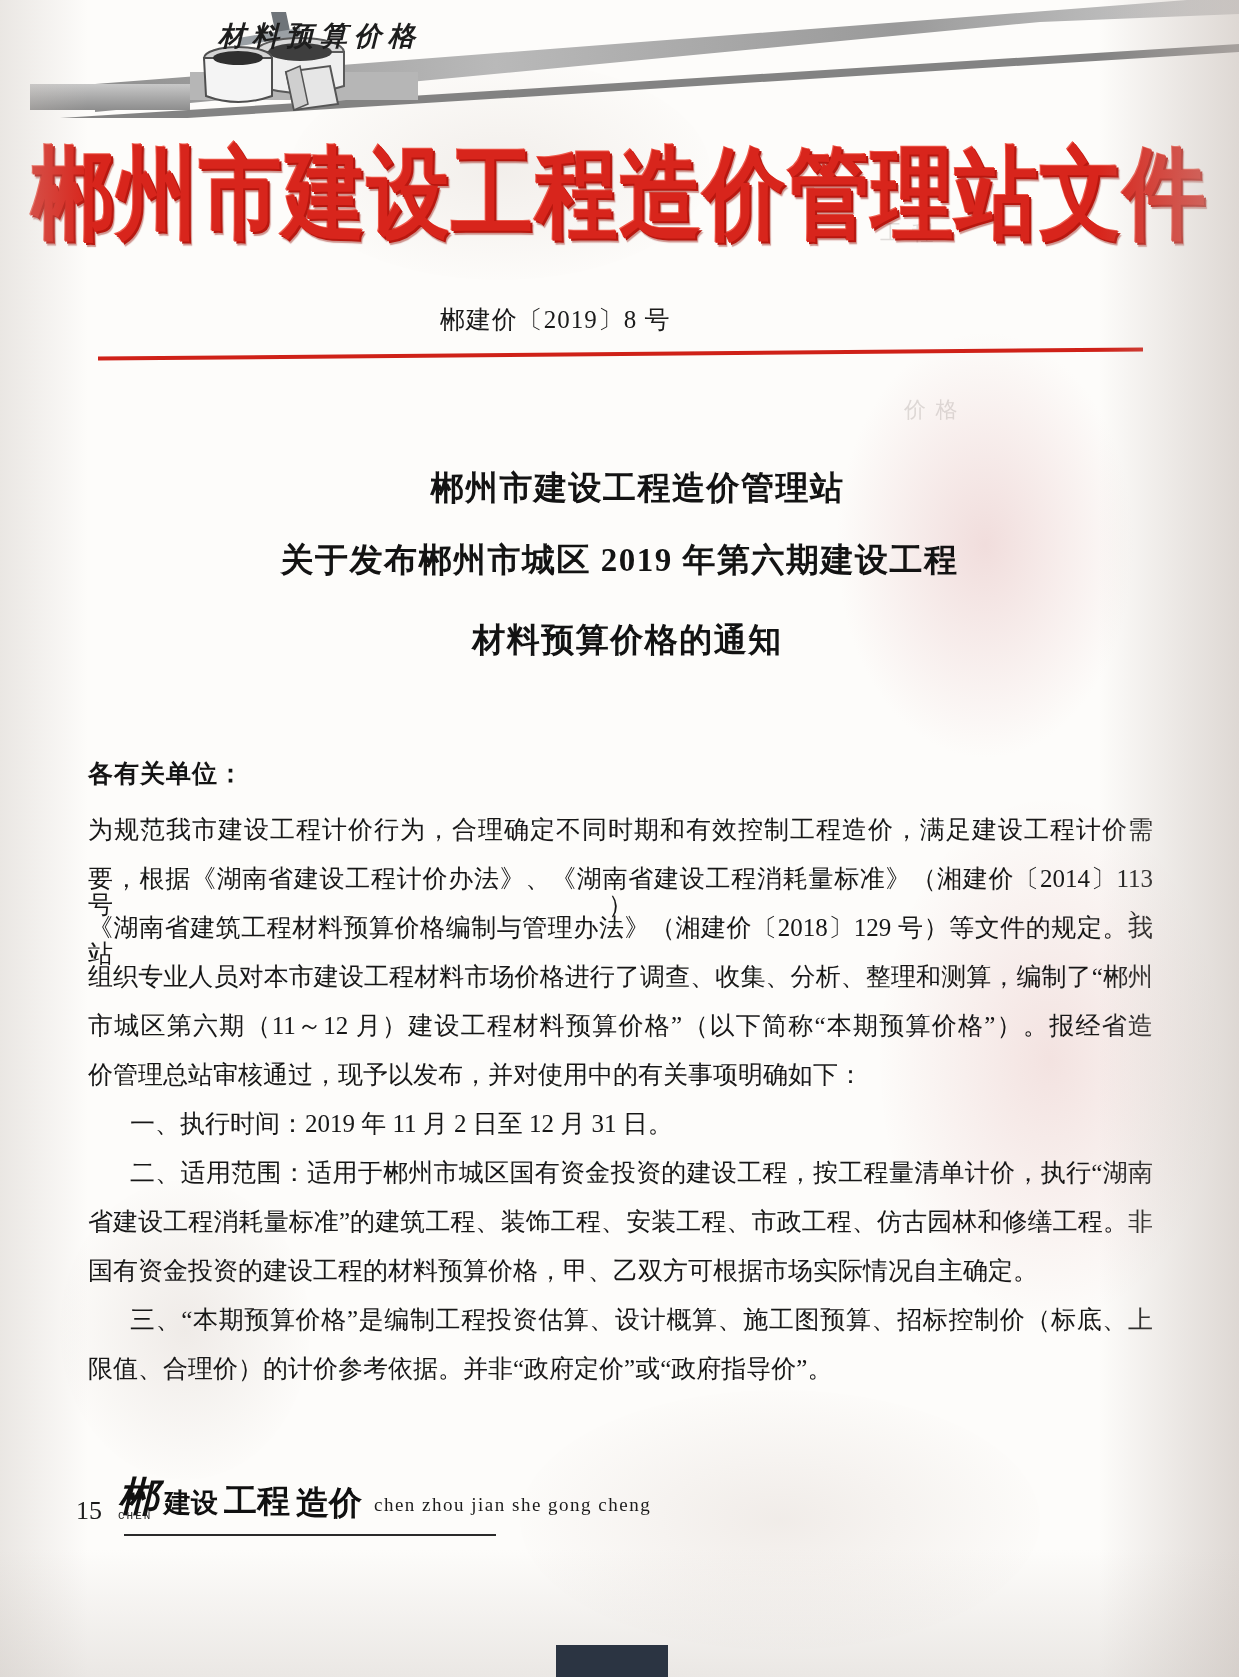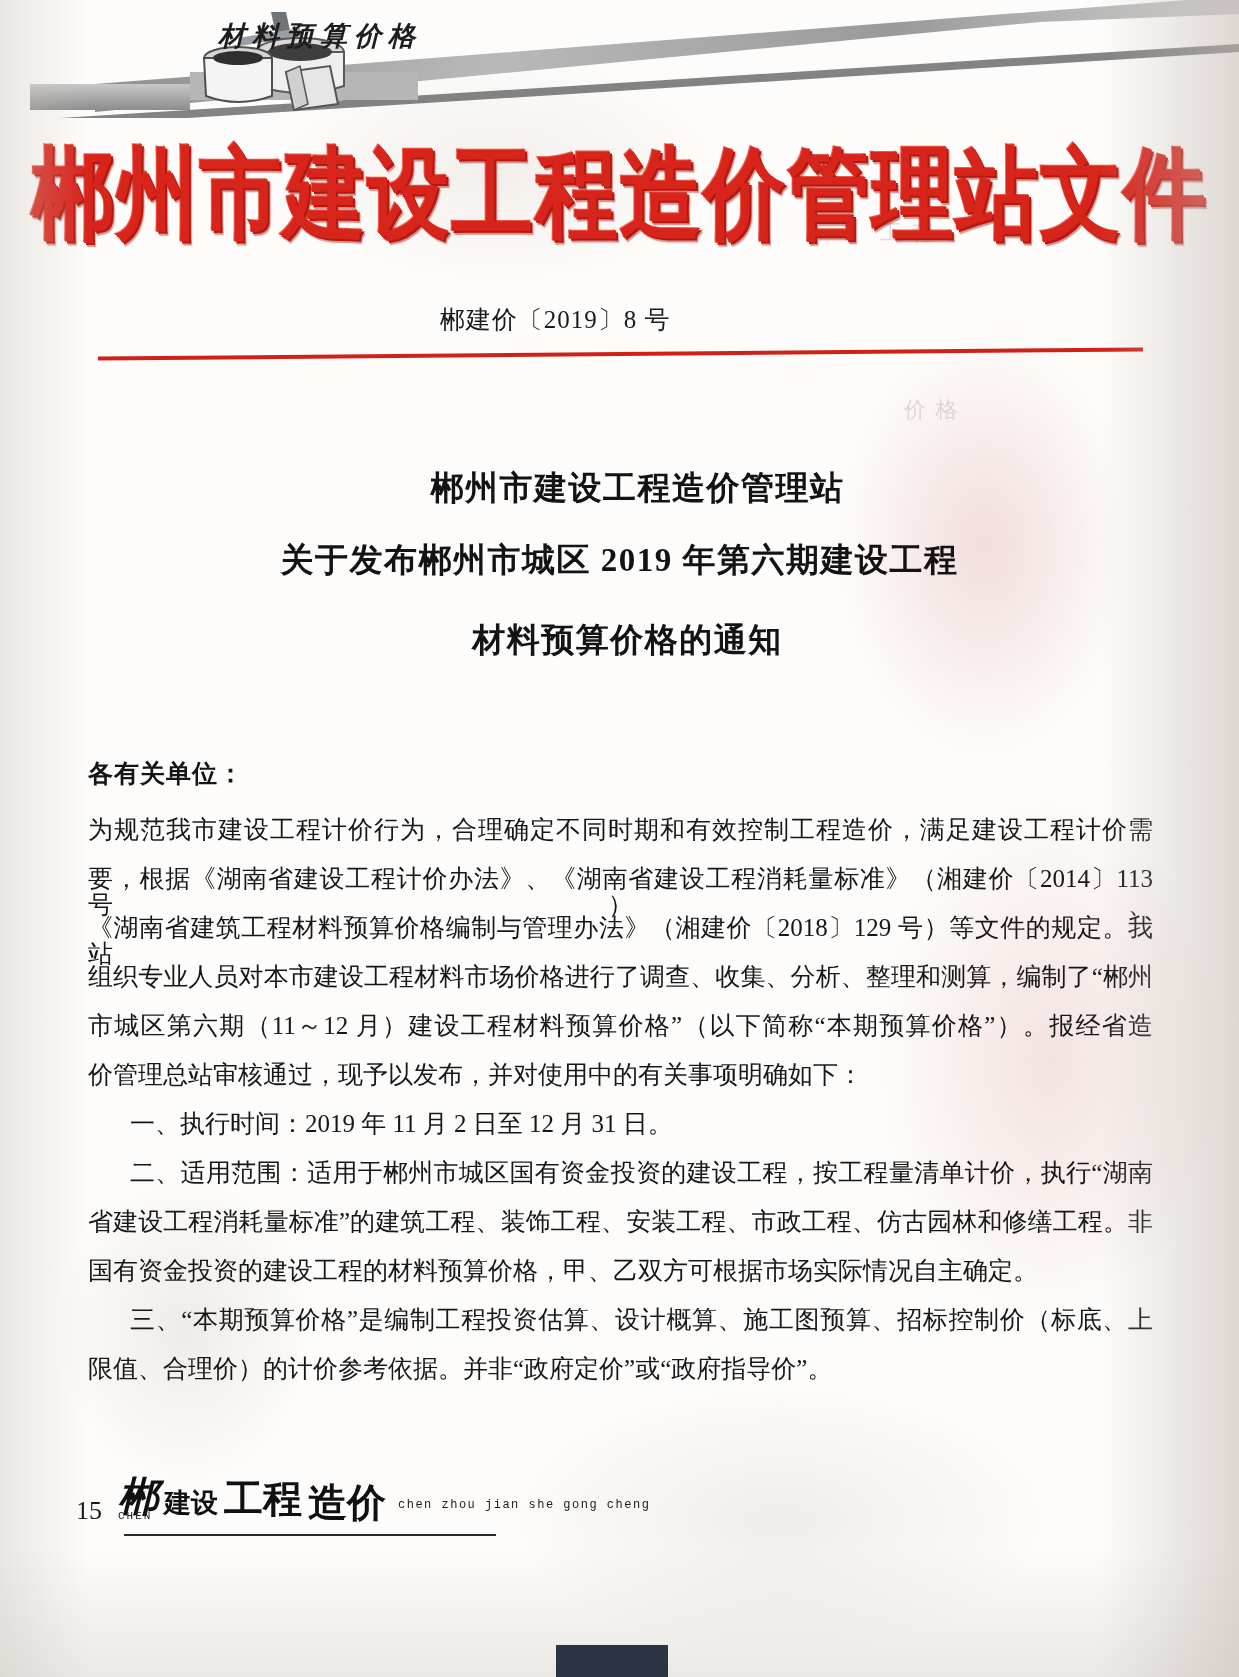--- a/index.html
+++ b/index.html
@@ -211,27 +211,27 @@
     font-family: "Liberation Serif", "DejaVu Serif", serif;
     font-size: 27px;
     font-weight: bold;
     color: #101010;
     vertical-align: bottom;
     line-height: 38px;
     margin-left: 2px;
     text-align: right;
   }
   .fl-word.big {
-    font-size: 39px;
+    font-size: 33px;
   }
   .fl-word.raised { vertical-align: 6px; }
   .fl-pinyin {
     display: inline-block;
-    font-family: Liberation Mono, monospace;
-    font-size: 12px;
+    font-family: Liberation Serif, serif;
+    font-size: 19px;
     letter-spacing: 1.5px;
     color: #1b1b1b;
     vertical-align: bottom;
     margin-left: 8px;
     line-height: 34px;
   }
   .footer-rule {
     position: absolute;
     left: 124px; top: 1534px;
     width: 372px; height: 2px;

